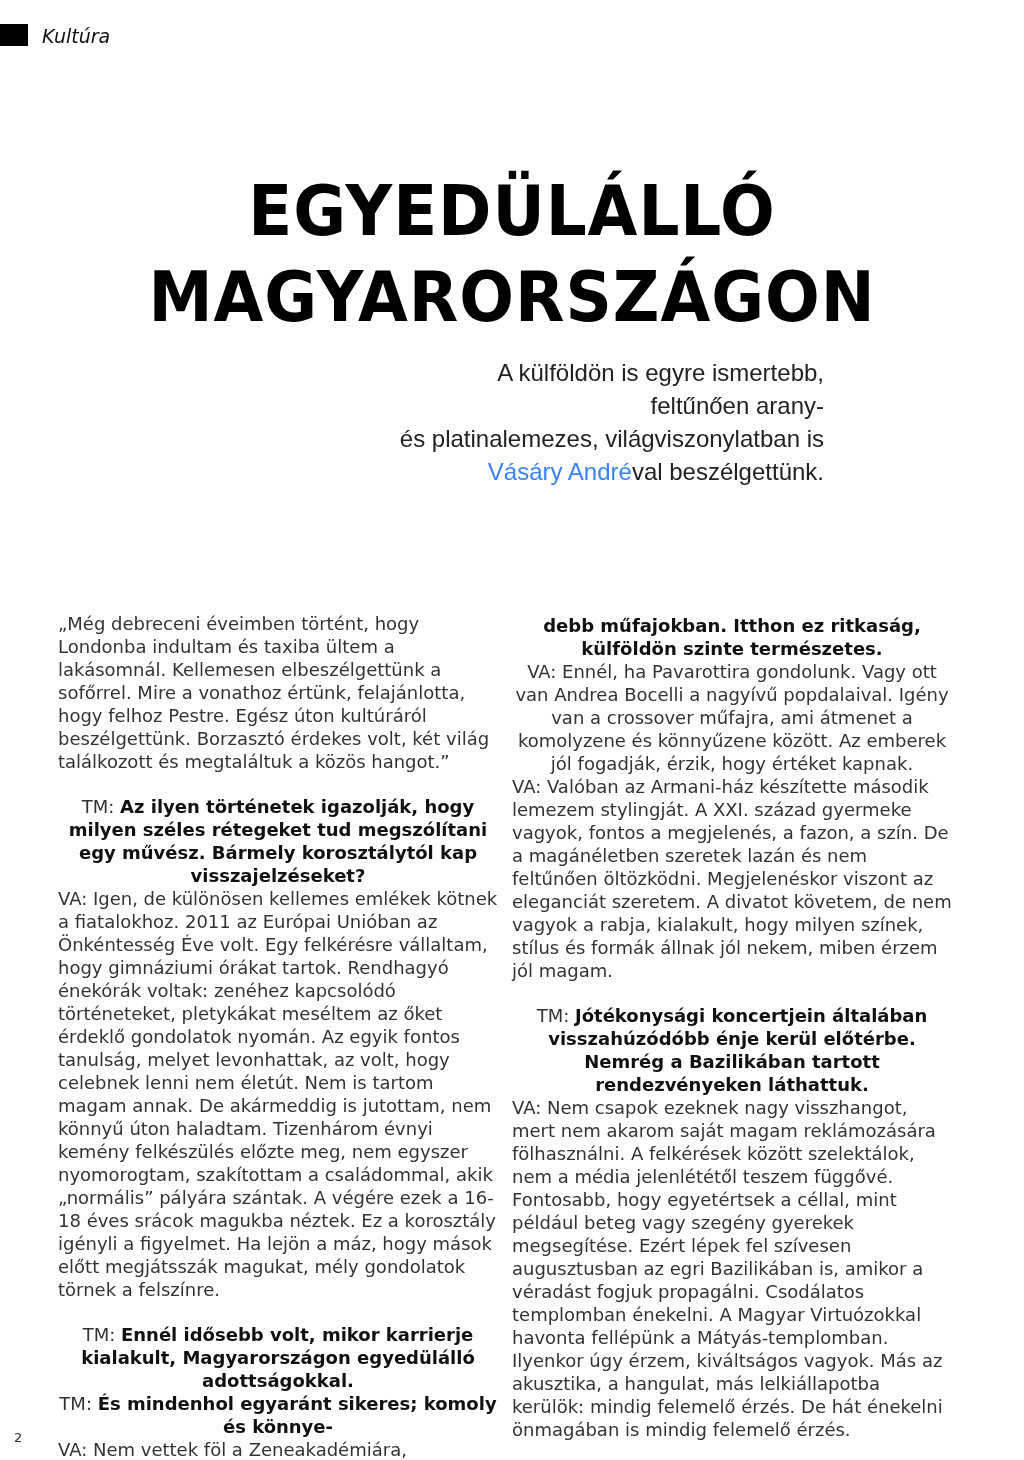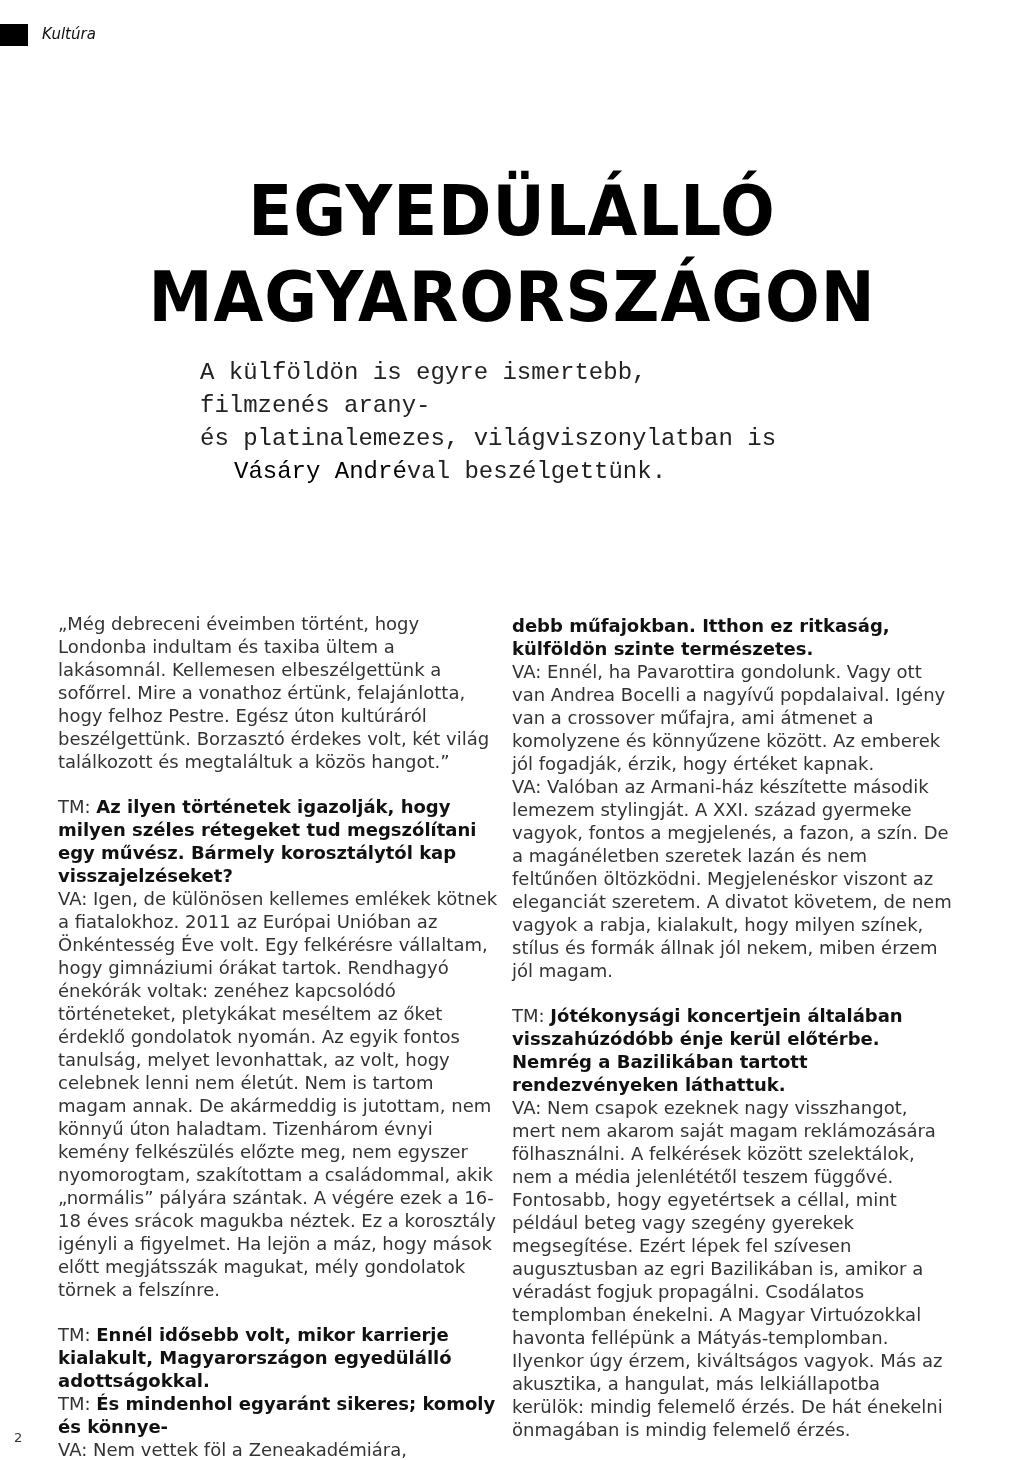--- a/index.html
+++ b/index.html
@@ -1,43 +1,43 @@
 <!DOCTYPE html>
 <html><head>
 <meta charset="utf-8">
 <style>
   html, body { margin: 0; padding: 0; background: #ffffff; }
   body { width: 1024px; height: 1460px; position: relative; overflow: hidden; font-family: "DejaVu Sans", sans-serif; color: #1a1a1a; }
   .section-marker { position: absolute; left: 0; top: 24px; width: 28px; height: 22px; background: #000; }
-  .section-label { position: absolute; left: 42px; top: 25px; font-style: italic; font-size: 15px; color: #111; font-family: "DejaVu Sans", sans-serif; }
+  .section-label { position: absolute; left: 42px; top: 25px; font-style: italic; font-size: 19px; color: #111; font-family: "DejaVu Sans", sans-serif; }
   .title { position: absolute; left: 0; width: 1024px; top: 168px; text-align: center; font-family: "DejaVu Sans", sans-serif; font-weight: bold; font-size: 70px; line-height: 86px; letter-spacing: 1px; color: #000; transform: scaleX(0.92); transform-origin: center; }
-  .lead { position: absolute; left: 200px; width: 624px; top: 356px; text-align: left; font-family: Liberation Mono, monospace; font-weight: 300; font-size: 24px; line-height: 33px; color: #222; }
-  .lead .accent { color: #000000; margin-left: 34px; }
+  .lead { position: absolute; left: 200px; width: 624px; top: 356px; text-align: right; font-family: Liberation Sans, sans-serif; font-weight: 300; font-size: 24px; line-height: 33px; color: #222; }
+  .lead .accent { color: #3b82f6; margin-left: 34px; }
   .col { position: absolute; top: 612px; width: 440px; font-family: "DejaVu Sans", sans-serif; font-size: 18px; line-height: 23px; color: #333; }
   .col-left { left: 58px; }
   .col-right { left: 512px; top: 614px; }
   .para { margin: 0 0 21.8px 0; }
-  .para.tight { margin-bottom: 0; }
+  .para.tight { margin-bottom: 0; text-align: center; }
   .q { color: #111; font-weight: bold; }
   .page-number { position: absolute; left: 14px; top: 1430px; font-size: 13px; color: #333; }
 </style>
 </head>
 <body>
 
 <div class="section-marker"></div>
 <div class="section-label">Kultúra</div>
 
 <h1 class="title" style="margin:0;">
   <div>EGYEDÜLÁLLÓ</div>
   <div>MAGYARORSZÁGON</div>
 </h1>
 
 <div class="lead">
   <div>A külföldön is egyre ismertebb,</div>
-  <div>filmzenés arany-</div>
+  <div>feltűnően arany-</div>
   <div>és platinalemezes, világviszonylatban is</div>
   <div><span class="accent">Vásáry André</span><span>val beszélgettünk.</span></div>
 </div>
 
 <div class="col col-left">
   <p class="para">„Még debreceni éveimben történt, hogy Londonba indultam és taxiba ültem a lakásomnál. Kellemesen elbeszélgettünk a sofőrrel. Mire a vonathoz értünk, felajánlotta, hogy felhoz Pestre. Egész úton kultúráról beszélgettünk. Borzasztó érdekes volt, két világ találkozott és megtaláltuk a közös hangot.”</p>
 
   <p class="para tight"><span>TM: </span><span class="q">Az ilyen történetek igazolják, hogy milyen széles rétegeket tud megszólítani egy művész. Bármely korosztálytól kap visszajelzéseket?</span></p>
   <p class="para">VA: Igen, de különösen kellemes emlékek kötnek a fiatalokhoz. 2011 az Európai Unióban az Önkéntesség Éve volt. Egy felkérésre vállaltam, hogy gimnáziumi órákat tartok. Rendhagyó énekórák voltak: zenéhez kapcsolódó történeteket, pletykákat meséltem az őket érdeklő gondolatok nyomán. Az egyik fontos tanulság, melyet levonhattak, az volt, hogy celebnek lenni nem életút. Nem is tartom magam annak. De akármeddig is jutottam, nem könnyű úton haladtam. Tizenhárom évnyi kemény felkészülés előzte meg, nem egyszer nyomorogtam, szakítottam a családommal, akik „normális” pályára szántak. A végére ezek a 16-18 éves srácok magukba néztek. Ez a korosztály igényli a figyelmet. Ha lejön a máz, hogy mások előtt megjátsszák magukat, mély gondolatok törnek a felszínre.</p>
 

